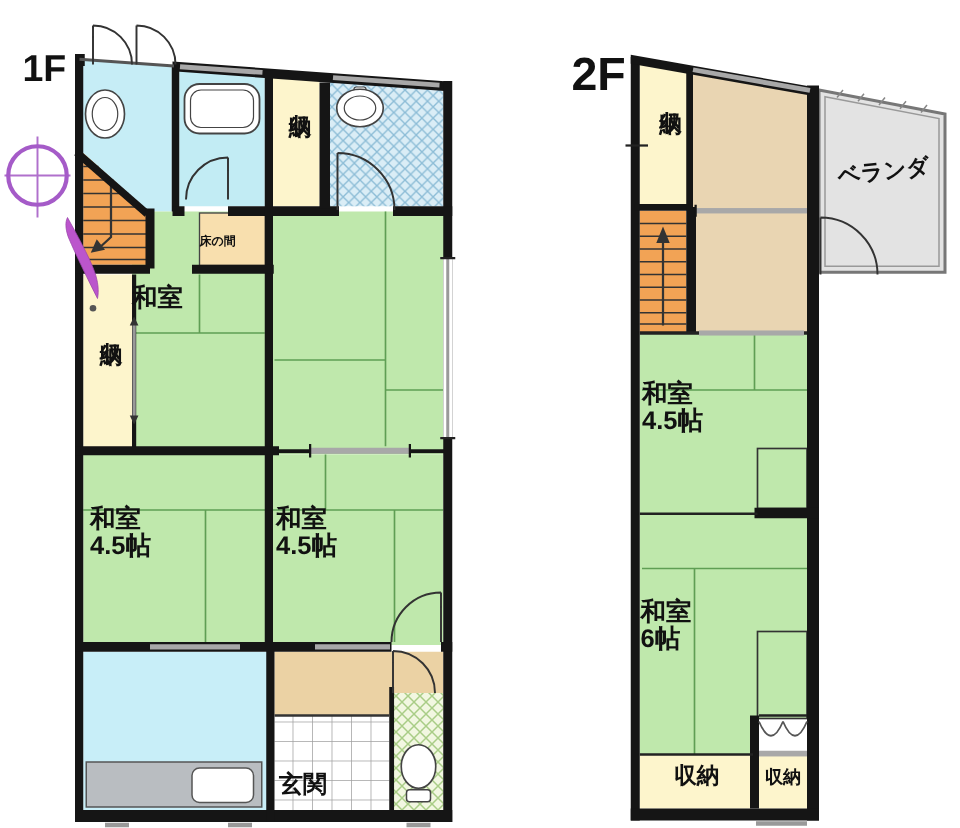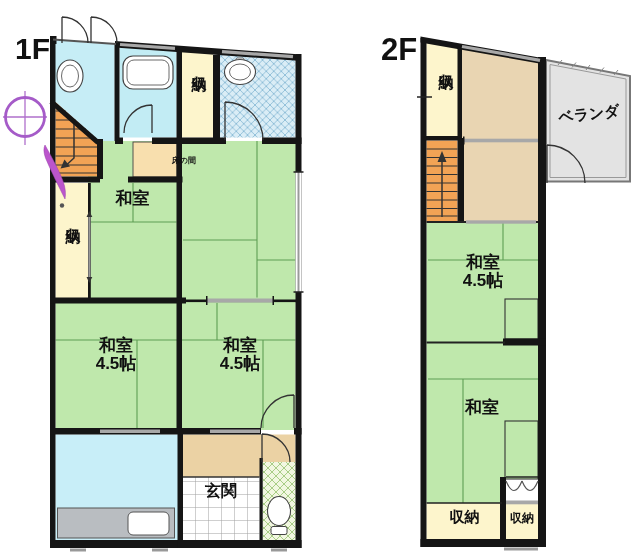--- a/index.html
+++ b/index.html
@@ -1,21 +1,21 @@
 <!DOCTYPE html>
 <html><head>
 <meta charset="utf-8">
 <style>
   html,body{margin:0;padding:0;background:#fff;}
   #stage{position:relative;width:640px;height:552px;background:#fff;overflow:hidden;
          font-family:"Liberation Sans","DejaVu Sans",sans-serif;}
   svg{position:absolute;left:0;top:0;}
   .lbl{position:absolute;color:#111;font-weight:bold;white-space:nowrap;
        font-family:"Liberation Sans","DejaVu Sans",sans-serif;}
-  .two{text-align:center;line-height:1.08;}
+  .two{text-align:left;line-height:1.08;}
   .two span{display:block;}
   .vtext{writing-mode:vertical-rl;text-orientation:upright;letter-spacing:1px;}
 </style>
 </head>
 <body>
 
 <div id="stage">
 <svg width="640" height="552" viewBox="0 0 640 552">
   <defs>
     <pattern id="xhatch" width="7.5" height="7.5" patternUnits="userSpaceOnUse">
@@ -193,47 +193,48 @@
       <path d="M417,97 H432" stroke="#222" stroke-width="1.5"></path>
       <path d="M506,481 Q514,500 522,481 M522,481 Q530,500 538,481" stroke="#555" stroke-width="1.2" fill="none"></path>
     </g>
 
     <path d="M547,183 L547,145 M547,145 A38,38 0 0 1 585,183" stroke="#333" stroke-width="1.3" fill="none"></path>
 
     <rect x="504" y="547.5" width="34" height="3" fill="#999"></rect>
   </g>
 </svg>
 
-<div class="lbl" style="left:15px;top:32px;font-size:30px;">1F</div>
+<div class="lbl" style="left:15px;top:32px;font-size:25px;">1F</div>
 <div class="lbl" style="left:381px;top:32px;font-size:31px;">2F</div>
 
 <div class="lbl vtext" style="left:189px;top:64px;font-size:15px;">収納</div>
 <div class="lbl vtext" style="left:63px;top:216px;font-size:15px;">収納</div>
-<div class="lbl" style="left:133px;top:155px;width:63px;font-size:8px;text-align:right;">床の間</div>
+<div class="lbl" style="left:133px;top:155px;width:63px;font-size:8px;text-align:left;">床の間</div>
 
 <div class="lbl two" style="left:88px;top:190px;width:89px;font-size:17px;">
   <span>和室</span>
 </div>
 <div class="lbl two" style="left:60px;top:337px;width:112px;font-size:17px;">
   <span>和室</span>
   <span>4.5帖</span>
 </div>
 <div class="lbl two" style="left:184px;top:337px;width:112px;font-size:17px;">
   <span>和室</span>
   <span>4.5帖</span>
 </div>
 
-<div class="lbl" style="left:186px;top:481px;width:70px;font-size:16px;text-align:center;">玄関</div>
+<div class="lbl" style="left:186px;top:513px;width:70px;font-size:16px;text-align:left;">玄関</div>
 
 <div class="lbl vtext" style="left:436px;top:62px;font-size:15px;">収納</div>
 <div class="lbl" style="left:549px;top:105px;width:80px;font-size:15px;text-align:center;transform:rotate(-6deg);">ベランダ</div>
 
 <div class="lbl two" style="left:428px;top:254px;width:110px;font-size:17px;">
   <span>和室</span>
   <span>4.5帖</span>
 </div>
 <div class="lbl two" style="left:427px;top:399px;width:110px;font-size:17px;">
   <span>和室</span>
+  <span>6帖</span>
 </div>
 
 <div class="lbl" style="left:428px;top:508px;width:73px;font-size:15px;text-align:center;">収納</div>
 <div class="lbl" style="left:506px;top:510px;width:32px;font-size:12px;text-align:center;">収納</div>
 </div>
 
 </body></html>

